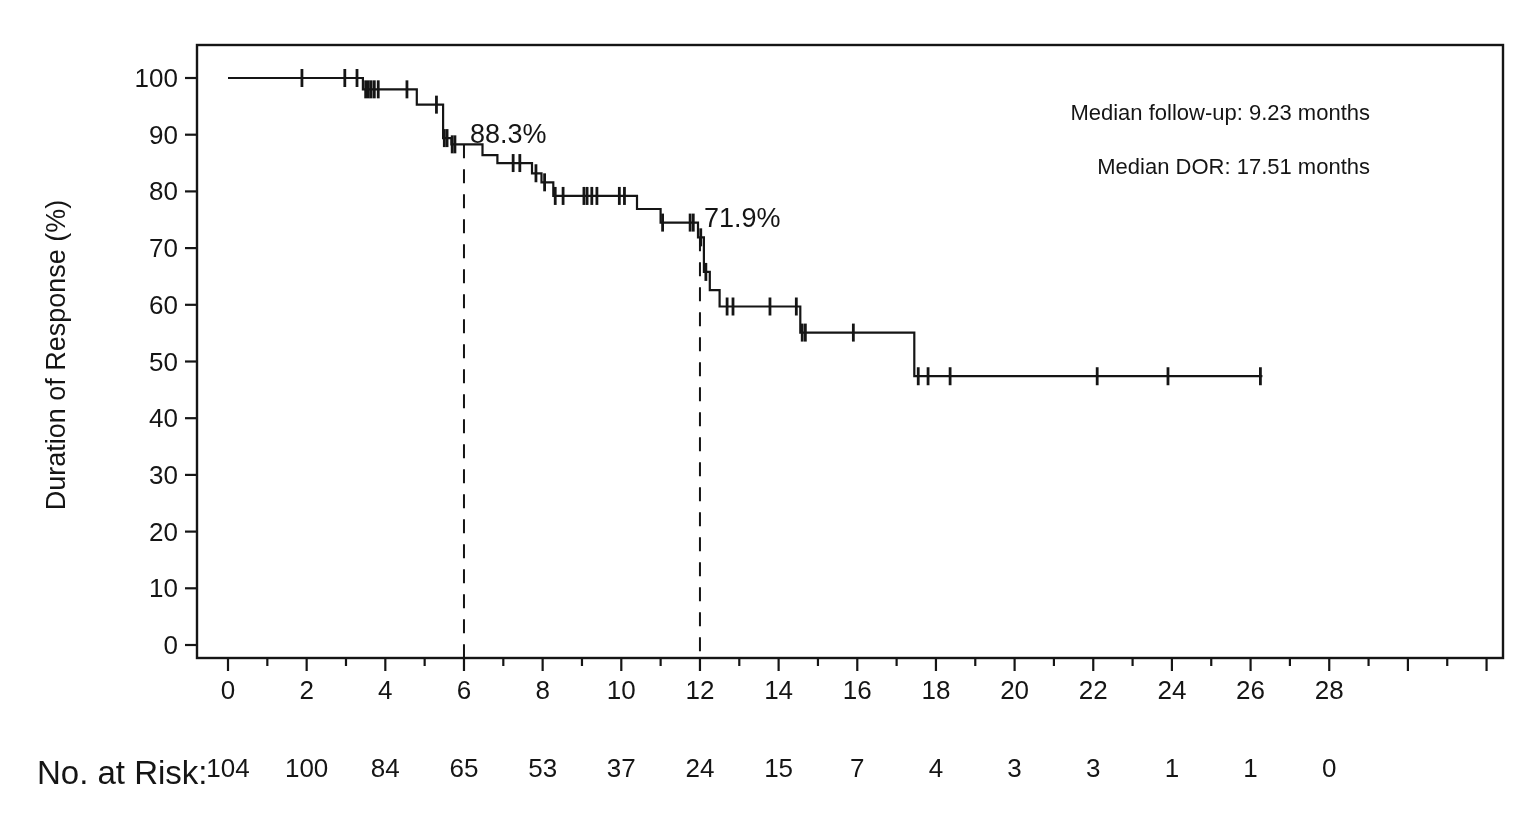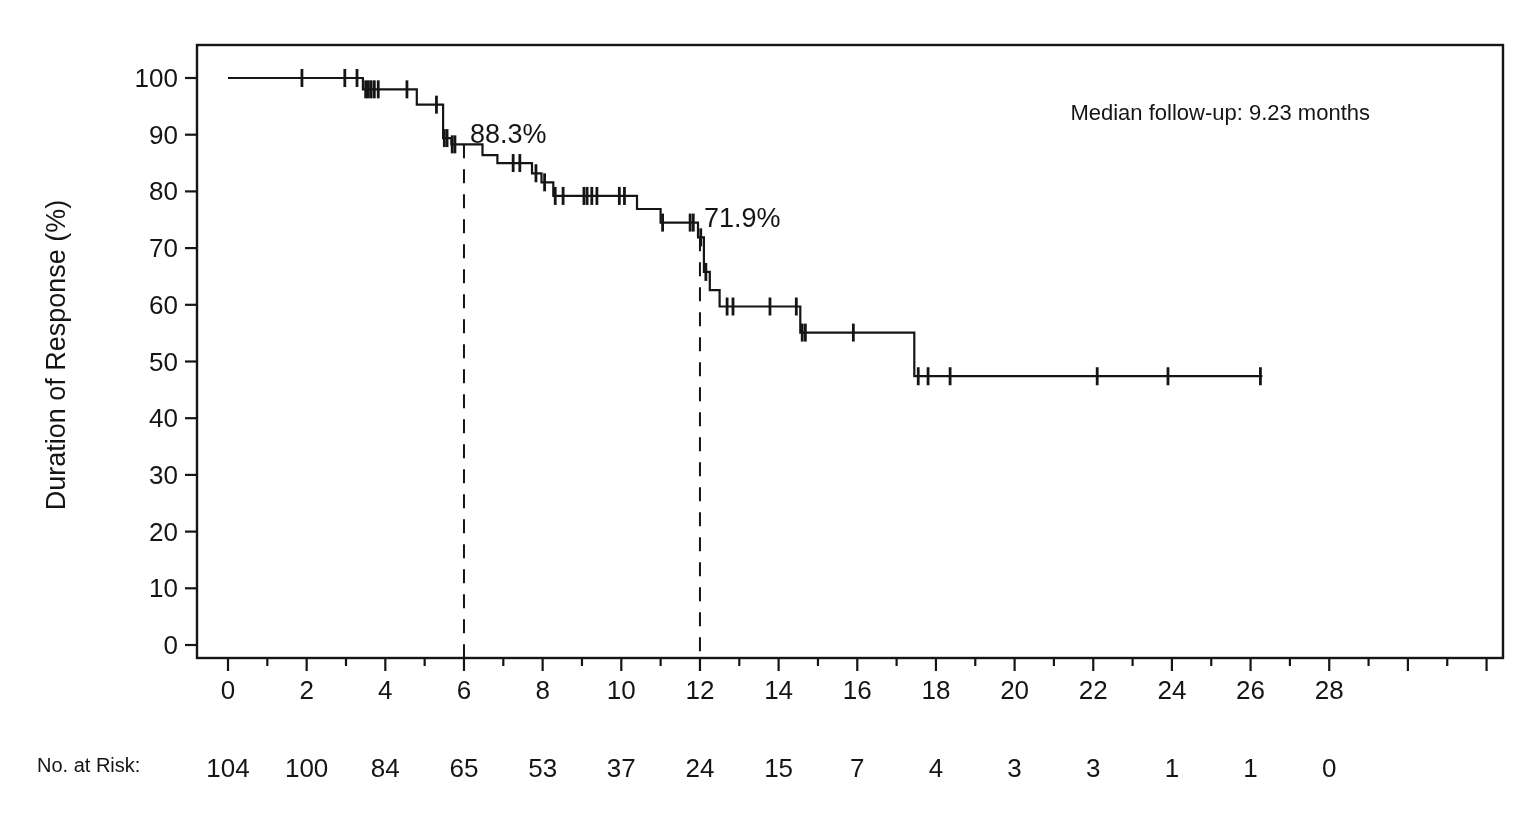--- a/index.html
+++ b/index.html
@@ -55,21 +55,21 @@
     position: absolute;
     font-size: 27px;
     white-space: nowrap;
   }
   .landmark.mo6  { left: 470px; top: 119px; }
   .landmark.mo12 { left: 704px; top: 203px; }
   .risk-label {
     position: absolute;
     left: 37px;
     top: 754px;
-    font-size: 20px;
+    font-size: 33px;
     white-space: nowrap;
   }
 </style>
 </head>
 <body>
 
 <div class="figure">
   <svg id="chart-svg" width="1530" height="813">
       <rect x="197" y="45" width="1306" height="613" fill="none" stroke="#151515" stroke-width="2.4"></rect>
       <line x1="185" y1="645" x2="197" y2="645" stroke="#151515" stroke-width="2.2"></line>
@@ -202,18 +202,19 @@
       <text x="1014.5999999999999" y="777" text-anchor="middle" font-size="26">3</text>
       <text x="1093.26" y="777" text-anchor="middle" font-size="26">3</text>
       <text x="1171.92" y="777" text-anchor="middle" font-size="26">1</text>
       <text x="1250.58" y="777" text-anchor="middle" font-size="26">1</text>
       <text x="1329.24" y="777" text-anchor="middle" font-size="26">0</text>
     </svg>
 
   <div class="y-title">Duration of Response (%)</div>
 
   <div class="annotation followup">Median follow-up: 9.23 months</div>
+  <div class="annotation dor">Median DOR: 17.51 months</div>
 
   <div class="landmark mo6">88.3%</div>
   <div class="landmark mo12">71.9%</div>
 
   <div class="risk-label">No. at Risk:</div>
 </div>
 
 </body></html>

